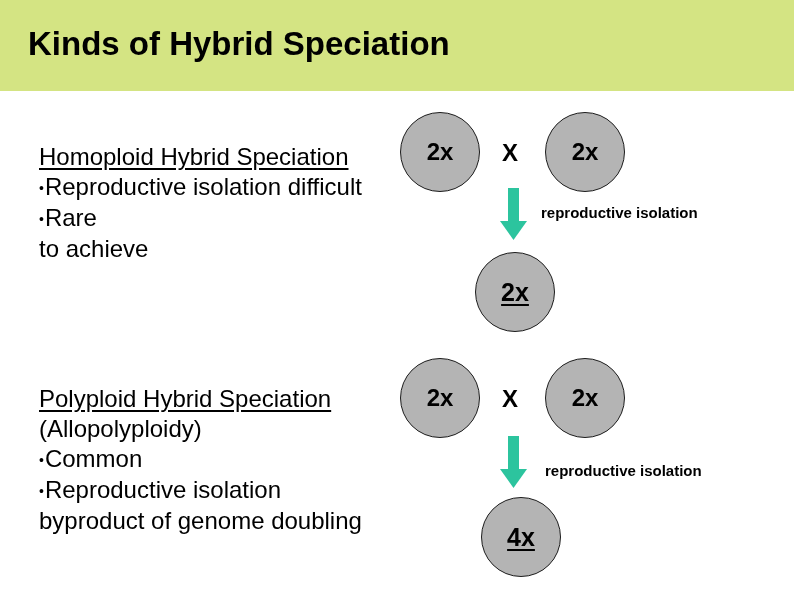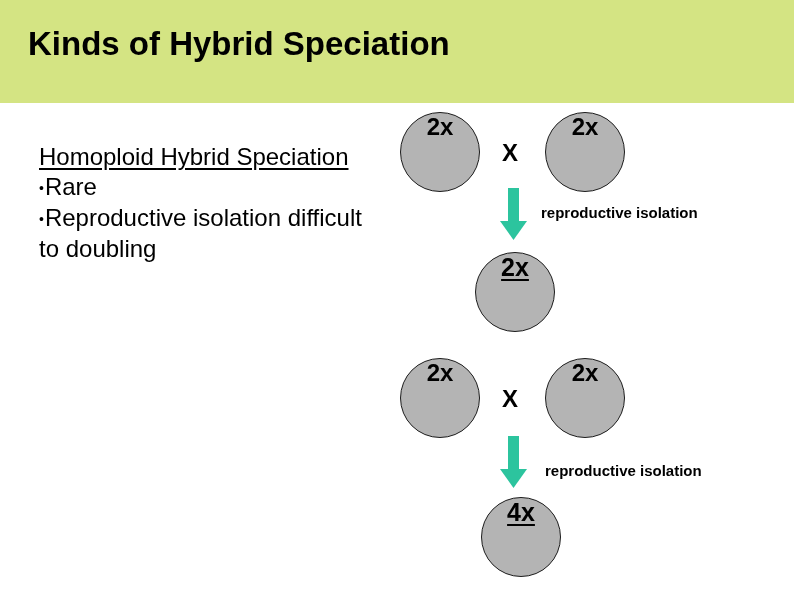--- a/index.html
+++ b/index.html
@@ -14,21 +14,21 @@
     background: #ffffff;
     overflow: hidden;
     font-family: "Liberation Sans", sans-serif;
     color: #000000;
   }
   .header-bar {
     position: absolute;
     left: 0;
     top: 0;
     width: 794px;
-    height: 103px;
+    height: 91px;
     background: #d4e483;
   }
   .slide-title {
     position: absolute;
     left: 28px;
     top: 25px;
     font-size: 33px;
     font-weight: bold;
     white-space: nowrap;
   }
@@ -52,21 +52,21 @@
     margin-right: 1px;
   }
   .circle {
     position: absolute;
     width: 78px;
     height: 78px;
     border-radius: 50%;
     background: #b4b4b4;
     border: 1px solid #1c1c1c;
     display: flex;
-    align-items: flex-start;
+    align-items: center;
     justify-content: center;
     font-weight: bold;
     font-size: 24px;
   }
   .offspring-label {
     font-size: 25px;
     text-decoration: underline;
     text-decoration-thickness: 2px;
     text-underline-offset: 3px;
   }
@@ -112,41 +112,48 @@
 <body>
 
 <div class="slide">
 
   <div class="header-bar">
     <div class="slide-title">Kinds of Hybrid Speciation</div>
   </div>
 
   <div class="textblock tb1">
     <div><span class="heading-line">Homoploid Hybrid Speciation</span></div>
+    <div><span class="bullet-dot">•</span><span>Reproductive isolation difficult</span></div>
     <div><span class="bullet-dot">•</span><span>Rare</span></div>
-    <div><span class="bullet-dot">•</span><span>Reproductive isolation difficult</span></div>
-    <div>to doubling</div>
+    <div>to achieve</div>
   </div>
 
   <div class="circle d1-parent-left">
     <span>2x</span>
   </div>
   <div class="cross-symbol d1-cross">X</div>
   <div class="circle d1-parent-right">
     <span>2x</span>
   </div>
   <svg class="down-arrow d1-arrow" viewBox="0 0 27 52" xmlns="http://www.w3.org/2000/svg">
     <rect x="8" y="0" width="11" height="35"></rect>
     <polygon points="0,33 27,33 13.5,52"></polygon>
   </svg>
   <div class="arrow-label d1-arrow-label">reproductive isolation</div>
   <div class="circle d1-offspring">
     <span class="offspring-label">2x</span>
   </div>
 
+  <div class="textblock tb2">
+    <div><span class="heading-line">Polyploid Hybrid Speciation</span></div>
+    <div>(Allopolyploidy)</div>
+    <div><span class="bullet-dot">•</span><span>Common</span></div>
+    <div><span class="bullet-dot">•</span><span>Reproductive isolation</span></div>
+    <div>byproduct of genome doubling</div>
+  </div>
 
   <div class="circle d2-parent-left">
     <span>2x</span>
   </div>
   <div class="cross-symbol d2-cross">X</div>
   <div class="circle d2-parent-right">
     <span>2x</span>
   </div>
   <svg class="down-arrow d2-arrow" viewBox="0 0 27 52" xmlns="http://www.w3.org/2000/svg">
     <rect x="8" y="0" width="11" height="35"></rect>

